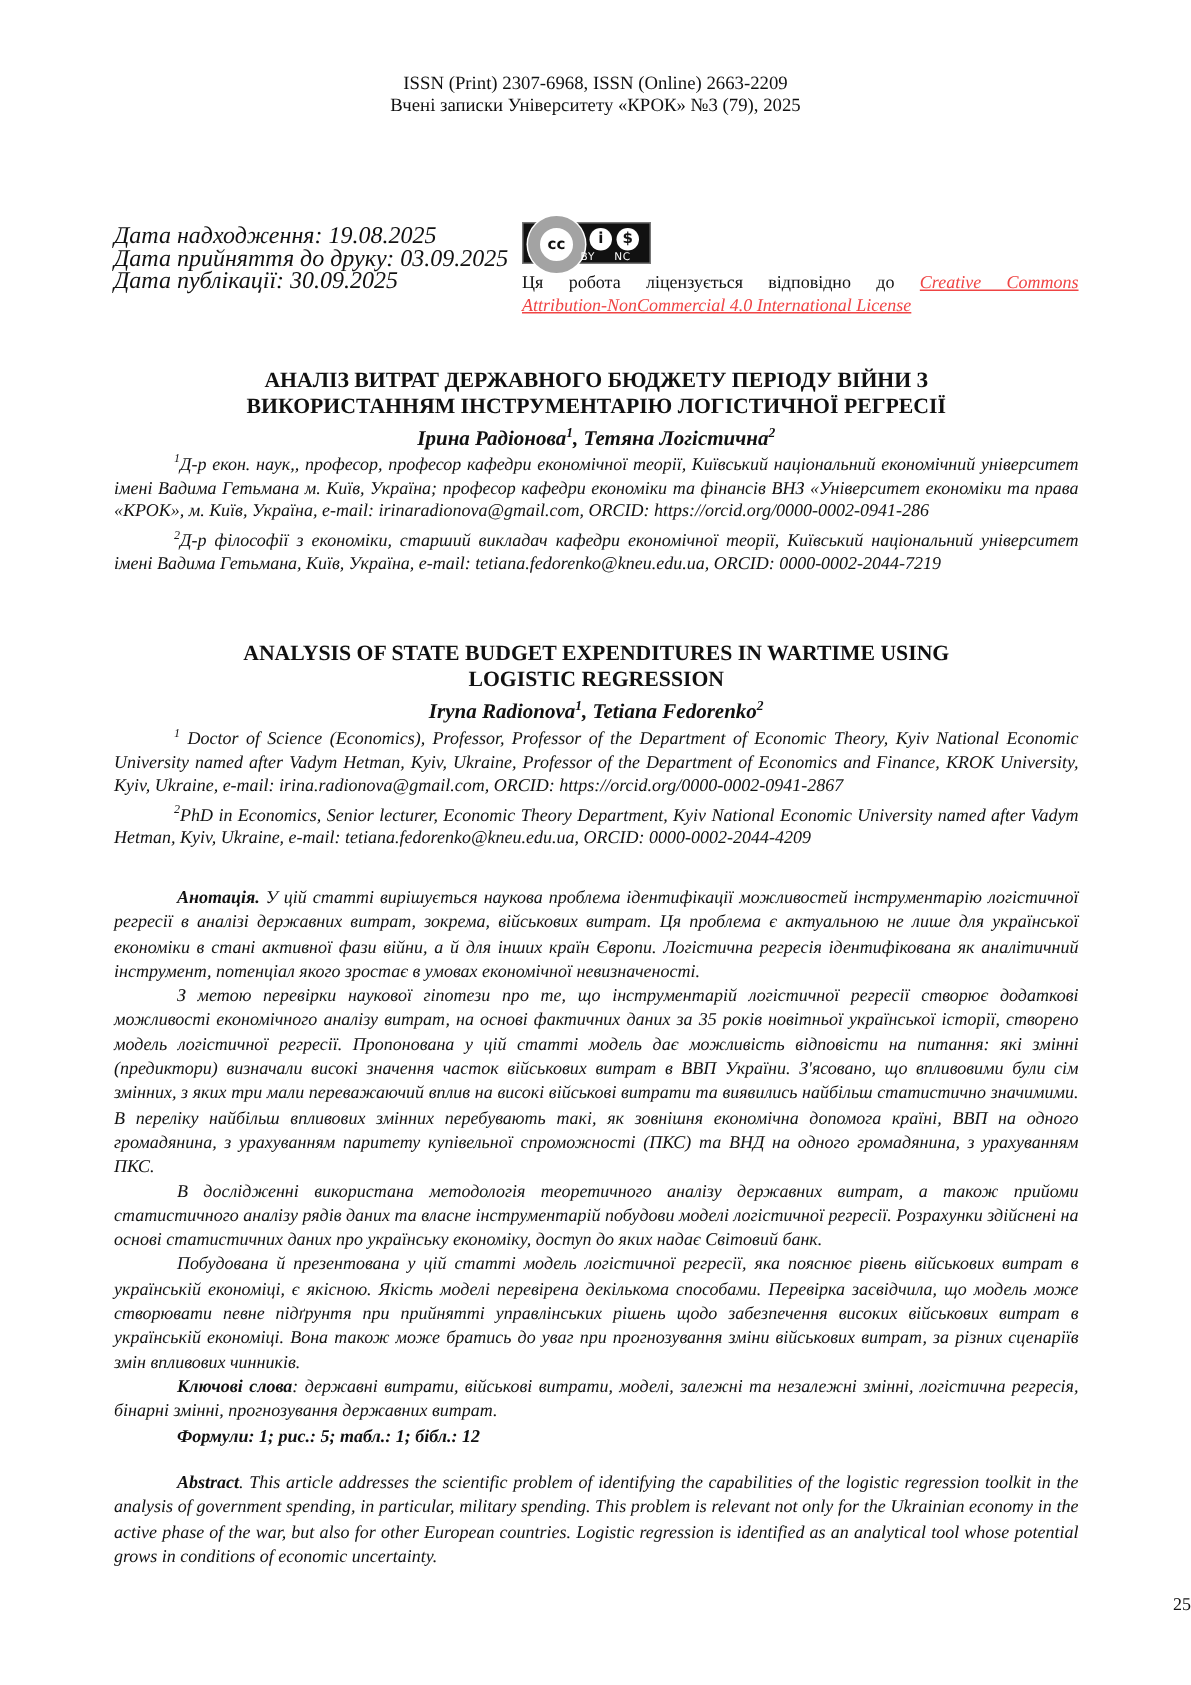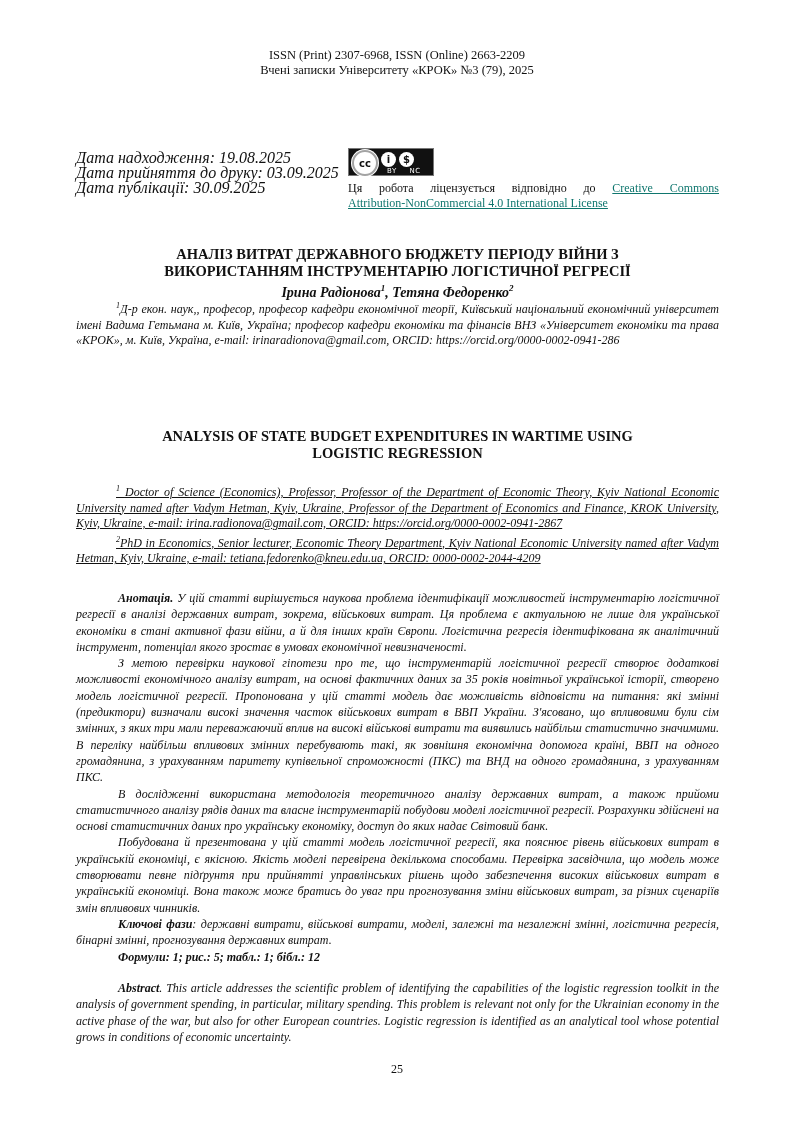--- a/index.html
+++ b/index.html
@@ -7,42 +7,42 @@
          font-family: "Liberation Serif", "DejaVu Serif", serif; color: #111; }
   .page { position: absolute; left: 0; top: 0; width: 794px; height: 1075px; }
   .header { position: absolute; top: 48px; left: 0; width: 794px; text-align: center;
             font-size: 12.5px; line-height: 15px; }
   .udk { position: absolute; top: 94px; left: 76px; font-size: 15px; line-height: 19px; }
   .udk .doi { font-style: italic; }
   .dates { position: absolute; top: 150px; left: 76px; font-size: 16px; line-height: 15px; font-style: italic; }
   .license { position: absolute; top: 148px; left: 348px; width: 371px; font-size: 12px; line-height: 15px; }
   .cc-badge { display: inline-flex; align-items: center; gap: 3px; background: #111; padding: 2px 4px 0 3px;
               height: 28px; width: 86px; box-sizing: border-box; border: 1px solid #777; position: relative; }
-  .cc-circle { width: 22px; height: 22px; border-radius: 50%; background: #fff; color: #111; border: 2px solid #a3a3a3;
+  .cc-circle { width: 22px; height: 22px; border-radius: 50%; background: #fff; color: #111; border: 8px solid #a3a3a3;
                box-shadow: 0 0 0 1px #fff; font: bold 10px "DejaVu Sans", sans-serif; display: flex; align-items: center; justify-content: center; }
   .cc-small { width: 15px; height: 15px; border-radius: 50%; background: #fff; color: #111; font: bold 10px "DejaVu Sans", sans-serif;
               display: flex; align-items: center; justify-content: center; margin-top: -7px; }
   .cc-labels { position: absolute; bottom: 0; left: 38px; font: 7px "DejaVu Sans", sans-serif; color: #fff; letter-spacing: 0.5px; }
   .cc-labels span { margin-right: 10px; }
   .license-text { margin-top: 5px; text-align: justify; text-align-last: justify; }
   .license-text.last { text-align-last: left; margin-top: 0; }
-  .license a { color: #0f766e; text-decoration: underline; }
+  .license a { color: #ef4444; text-decoration: underline; font-style: italic; }
   .title-ua { position: absolute; top: 246px; left: 76px; width: 643px; text-align: center; font-weight: bold;
               font-size: 14.5px; line-height: 17px; }
   .authors { font-style: italic; font-weight: bold; font-size: 14px; }
   .authors sup { font-size: 9px; }
   .affil { position: absolute; left: 76px; width: 643px; font-style: italic; font-size: 12px; line-height: 15.5px; text-align: justify; }
   .affil p { margin: 0; text-indent: 40px; }
   .affil sup { font-size: 8px; }
   .title-en { position: absolute; top: 428px; left: 76px; width: 643px; text-align: center; font-weight: bold;
               font-size: 14.5px; line-height: 17px; }
   .abstract { position: absolute; left: 76px; width: 643px; font-style: italic; font-size: 12px; line-height: 16.3px; text-align: justify; }
   .abstract p { margin: 0; text-indent: 42px; }
   .abstract b { font-weight: bold; }
-  .pagenum { position: absolute; top: 1062px; left: 0; width: 794px; text-align: center; font-size: 12px; }
+  .pagenum { position: absolute; top: 1062px; left: 0; width: 794px; text-align: right; font-size: 12px; }
 </style>
 </head>
 <body>
 
 <div class="page">
 
   <div class="header">
     <div>ISSN (Print) 2307-6968, ISSN (Online) 2663-2209</div>
     <div>Вчені записки Університету «КРОК» №3 (79), 2025</div>
   </div>
@@ -71,44 +71,49 @@
     <div class="license-text last">
       <a href="#">Attribution-NonCommercial 4.0 International License</a>
     </div>
   </div>
 
   <div class="title-ua">
     <div>АНАЛІЗ ВИТРАТ ДЕРЖАВНОГО БЮДЖЕТУ ПЕРІОДУ ВІЙНИ З</div>
     <div>ВИКОРИСТАННЯМ ІНСТРУМЕНТАРІЮ ЛОГІСТИЧНОЇ РЕГРЕСІЇ</div>
     <div class="authors">
       <span>Ірина Радіонова</span><sup>1</sup>,
-      <span>Тетяна Федоренко</span><sup>2</sup>
+      <span>Тетяна Логістична</span><sup>2</sup>
     </div>
   </div>
 
   <div class="affil" style="top:298px;">
     <p><sup>1</sup><span>Д-р екон. наук,, професор, професор кафедри економічної теорії, Київський національний економічний університет імені Вадима Гетьмана м. Київ, Україна; професор кафедри економіки та фінансів ВНЗ «Університет економіки та права «КРОК», м. Київ, Україна, e-mail: irinaradionova@gmail.com, ORCID: https://orcid.org/0000-0002-0941-286</span></p>
+    <p><sup>2</sup><span>Д-р філософії з економіки, старший викладач кафедри економічної теорії, Київський національний університет імені Вадима Гетьмана, Київ, Україна, e-mail: tetiana.fedorenko@kneu.edu.ua, ORCID: 0000-0002-2044-7219</span></p>
   </div>
 
   <div class="title-en">
     <div>ANALYSIS OF STATE BUDGET EXPENDITURES IN WARTIME USING</div>
     <div>LOGISTIC REGRESSION</div>
+    <div class="authors">
+      <span>Iryna Radionova</span><sup>1</sup>,
+      <span>Tetiana Fedorenko</span><sup>2</sup>
+    </div>
   </div>
 
-  <div class="affil" style="top:481px;text-decoration:underline;">
+  <div class="affil" style="top:481px;">
     <p><sup>1</sup> <span>Doctor of Science (Economics), Professor, Professor of the Department of Economic Theory, Kyiv National Economic University named after Vadym Hetman, Kyiv, Ukraine, Professor of the Department of Economics and Finance, KROK University, Kyiv, Ukraine, e-mail: irina.radionova@gmail.com, ORCID: https://orcid.org/0000-0002-0941-2867</span></p>
     <p><sup>2</sup><span>PhD in Economics, Senior lecturer, Economic Theory Department, Kyiv National Economic University named after Vadym Hetman, Kyiv, Ukraine, e-mail: tetiana.fedorenko@kneu.edu.ua, ORCID: 0000-0002-2044-4209</span></p>
   </div>
 
   <div class="abstract" style="top:590px;">
     <p><b>Анотація.</b> <span>У цій статті вирішується наукова проблема ідентифікації можливостей інструментарію логістичної регресії в аналізі державних витрат, зокрема, військових витрат. Ця проблема є актуальною не лише для української економіки в стані активної фази війни, а й для інших країн Європи. Логістична регресія ідентифікована як аналітичний інструмент, потенціал якого зростає в умовах економічної невизначеності.</span></p>
     <p>З метою перевірки наукової гіпотези про те, що інструментарій логістичної регресії створює додаткові можливості економічного аналізу витрат, на основі фактичних даних за 35 років новітньої української історії, створено модель логістичної регресії. Пропонована у цій статті модель дає можливість відповісти на питання: які змінні (предиктори) визначали високі значення часток військових витрат в ВВП України. З'ясовано, що впливовими були сім змінних, з яких три мали переважаючий вплив на високі військові витрати та виявились найбільш статистично значимими. В переліку найбільш впливових змінних перебувають такі, як зовнішня економічна допомога країні, ВВП на одного громадянина, з урахуванням паритету купівельної спроможності (ПКС) та ВНД на одного громадянина, з урахуванням ПКС.</p>
     <p>В дослідженні використана методологія теоретичного аналізу державних витрат, а також прийоми статистичного аналізу рядів даних та власне інструментарій побудови моделі логістичної регресії. Розрахунки здійснені на основі статистичних даних про українську економіку, доступ до яких надає Світовий банк.</p>
     <p>Побудована й презентована у цій статті модель логістичної регресії, яка пояснює рівень військових витрат в українській економіці, є якісною. Якість моделі перевірена декількома способами. Перевірка засвідчила, що модель може створювати певне підґрунтя при прийнятті управлінських рішень щодо забезпечення високих військових витрат в українській економіці. Вона також може братись до уваг  при прогнозування зміни військових витрат, за різних сценаріїв змін впливових чинників.</p>
-    <p><b>Ключові фази</b><span>: державні витрати, військові витрати, моделі, залежні та незалежні змінні, логістична регресія, бінарні змінні, прогнозування державних витрат.</span></p>
+    <p><b>Ключові слова</b><span>: державні витрати, військові витрати, моделі, залежні та незалежні змінні, логістична регресія, бінарні змінні, прогнозування державних витрат.</span></p>
     <p><b>Формули: 1; рис.: 5; табл.: 1; бібл.: 12</b></p>
   </div>
 
   <div class="abstract" style="top:980px;">
     <p><b>Abstract</b><span>. This article addresses the scientific problem of identifying the capabilities of the logistic regression toolkit in the analysis of government spending, in particular, military spending. This problem is relevant not only for the Ukrainian economy in the active phase of the war, but also for other European countries. Logistic regression is identified as an analytical tool whose potential grows in conditions of economic uncertainty.</span></p>
   </div>
 
   <div class="pagenum">25</div>
 </div>
 

